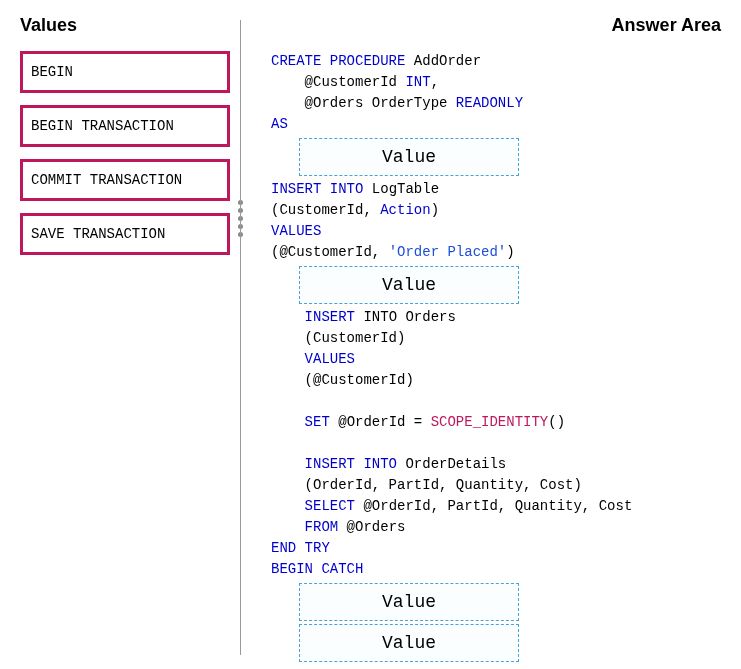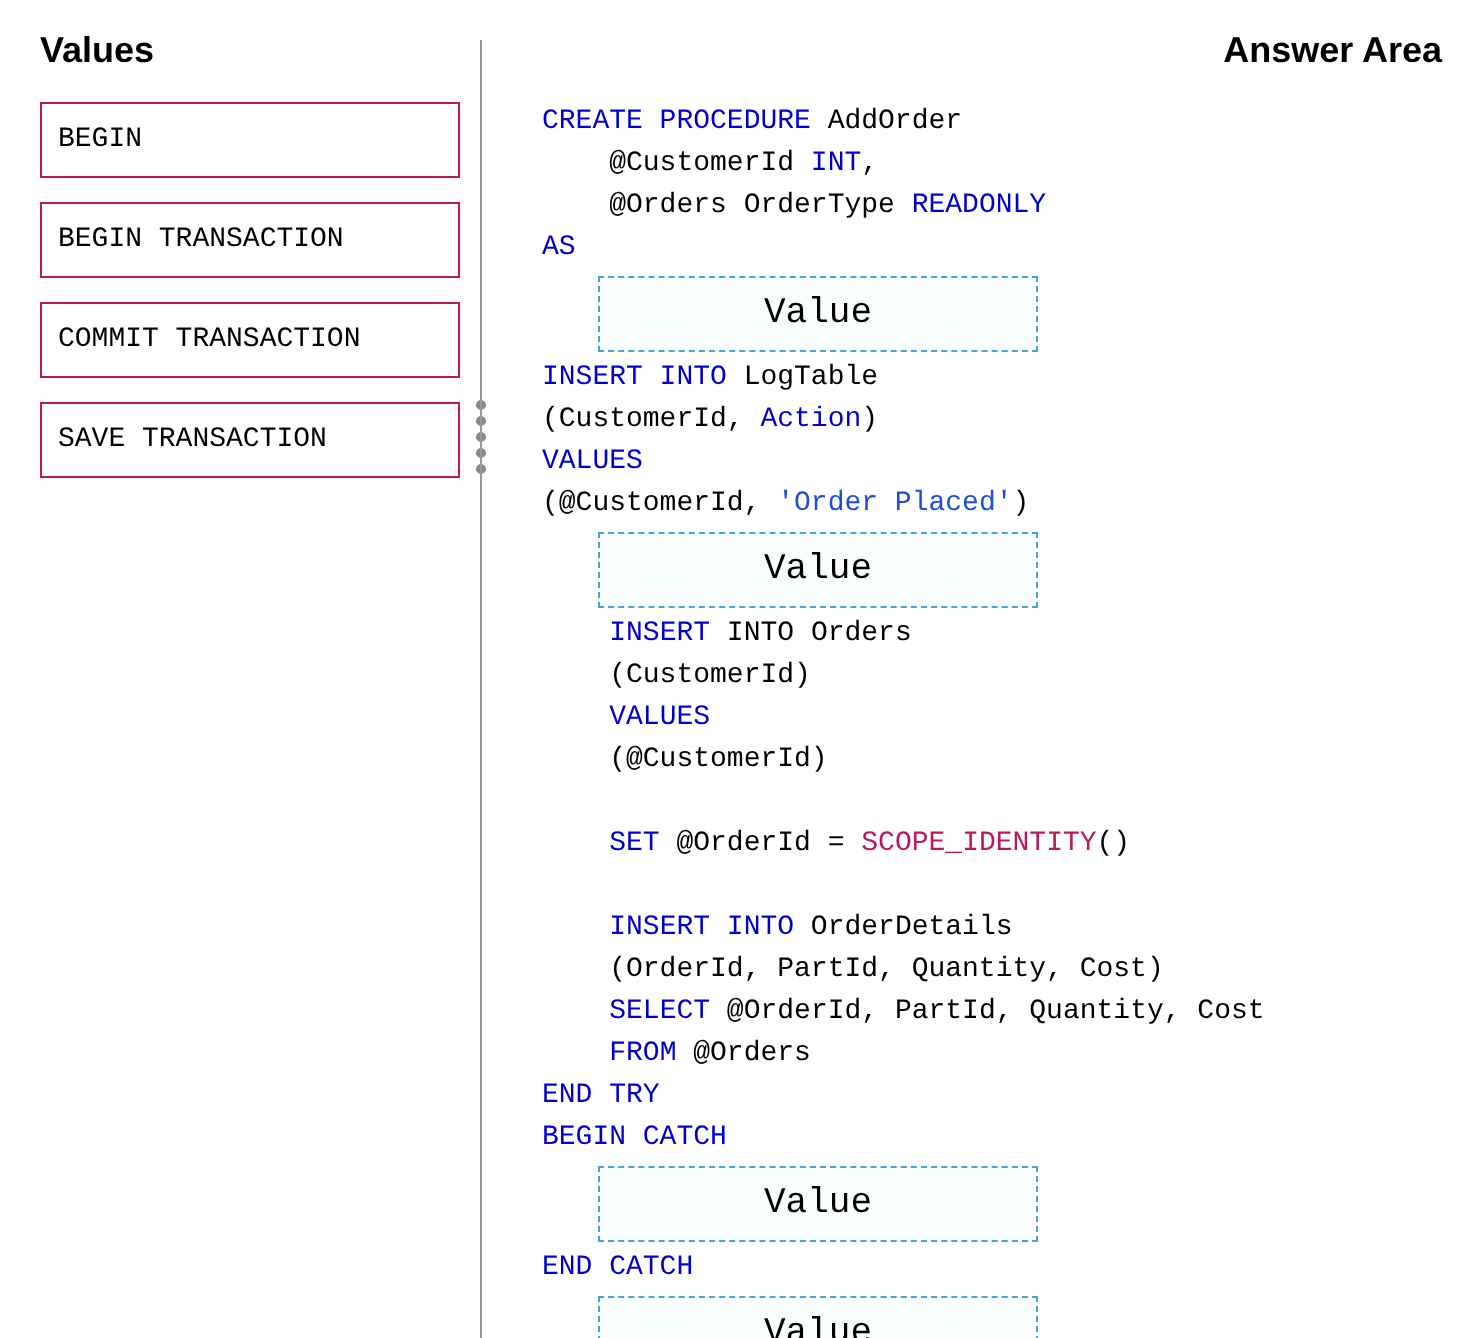--- a/index.html
+++ b/index.html
@@ -44,21 +44,21 @@
     border-radius: 50%;
   }
   h2 {
     font-size: 18px;
     font-weight: bold;
     margin: 5px 0 15px 0;
   }
   .values-col h2 { text-align: left; }
   .answer-col h2 { text-align: right; margin-left: -10px; }
   .value-item {
-    border: 1px solid #be185d;
+    border: 3px solid #be185d;
     padding: 10px 8px;
     margin-bottom: 12px;
     font-family: "Courier New", monospace;
     font-size: 14px;
     cursor: grab;
     background: #fff;
   }
   .code {
     font-family: "Courier New", monospace;
     font-size: 14px;
@@ -129,18 +129,17 @@
 
 <span>    </span><span class="kw">INSERT INTO</span><span> OrderDetails</span>
 <span>    (OrderId, PartId, Quantity, Cost)</span>
 <span>    </span><span class="kw">SELECT</span><span> @OrderId, PartId, Quantity, Cost</span>
 <span>    </span><span class="kw">FROM</span><span> @Orders</span>
 <span class="kw">END TRY</span>
 <span class="kw">BEGIN CATCH</span></div>
 
     <div class="drop-zone indent">Value</div>
 
-    <div class="code"><span class="kw">END CATCH</span></div>
 
     <div class="drop-zone indent">Value</div>
 
   </div>
 </div>
 
 </body></html>

